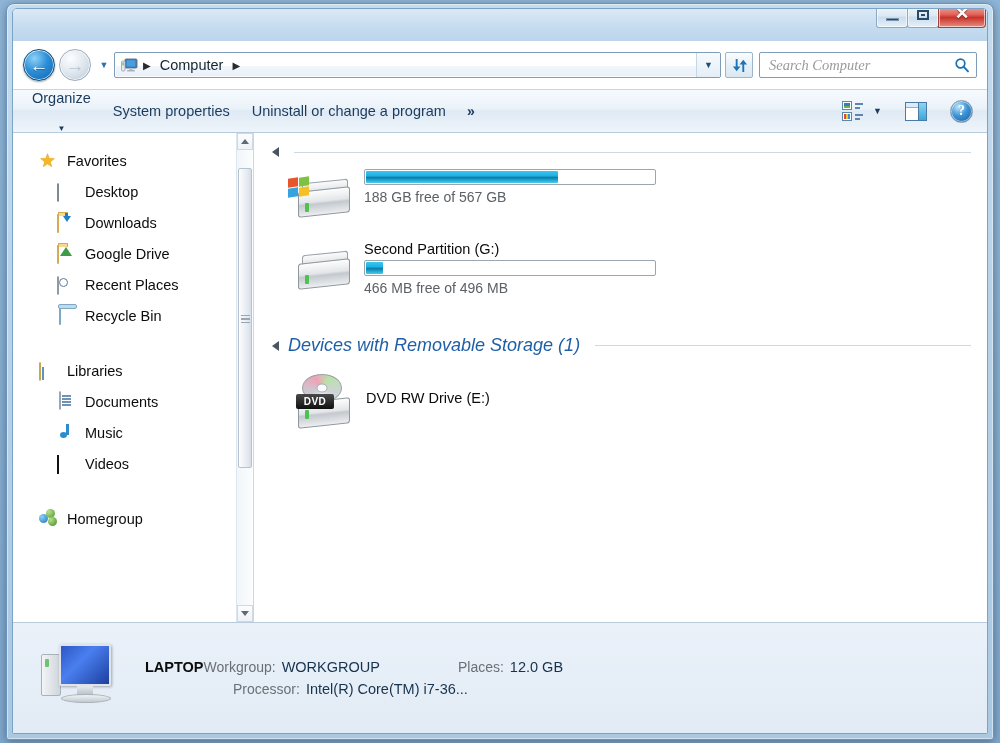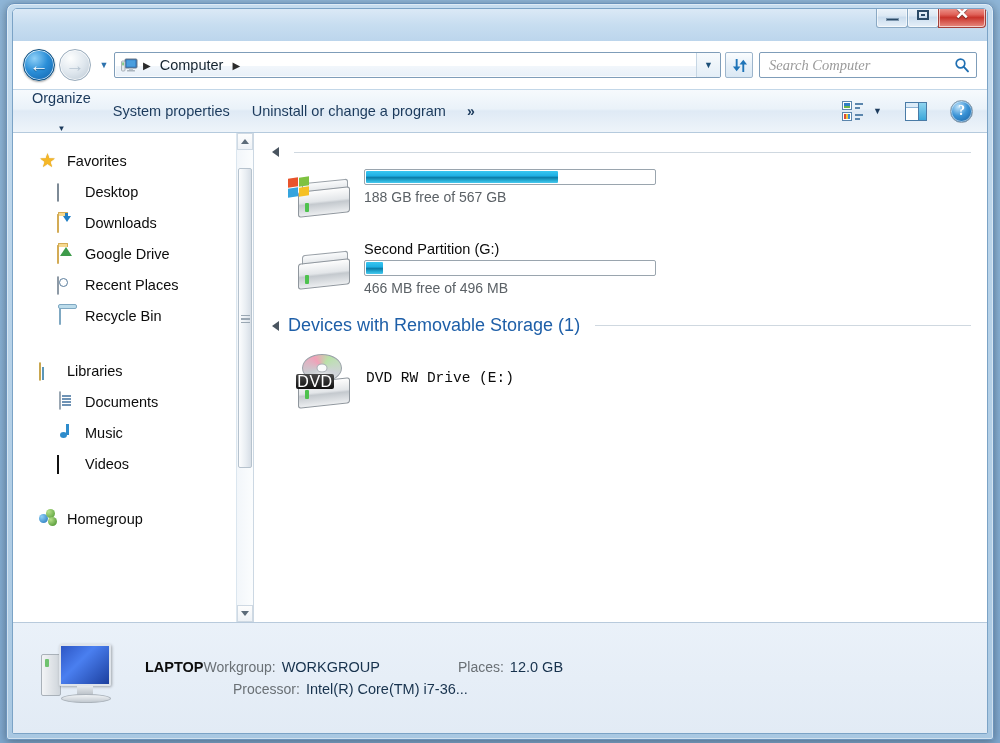--- a/index.html
+++ b/index.html
@@ -260,39 +260,39 @@
   
   .dvd-disc {
     position:absolute; left:14px; top:0px; width:40px; height:28px; border-radius:50%;
     background: conic-gradient(from 180deg,#e7e9eb,#c8ccd0,#f1a0b8,#b8e2a8,#cfd3d7,#e7e9eb);
     border:1px solid #9aa1a8;
   }
   .dvd-disc:after{content:"";position:absolute;left:50%;top:50%;transform:translate(-50%,-50%);width:9px;height:7px;border-radius:50%;background:#fafbfc;border:1px solid #a9b0b6;}
   .dvd-label {
     position:absolute; left:8px; top:20px; width:38px; height:15px;
     background:linear-gradient(180deg,#4a4a4a,#101010); border-radius:2px;
-    color:#fff; font-size:16px; font-weight:normal; letter-spacing:.5px;
+    color:#fff; font-size:10px; font-weight:bold; letter-spacing:.5px;
     display:flex;align-items:center;justify-content:center;
   }
 
   .driveinfo { margin-left:10px; padding-top:4px; }
   .drivename { font-size:14.5px; color:#0c0c0c; margin-bottom:3px; }
   .bar {
     width:292px; height:16px; background:#fff;
     border:1px solid #9aa5ae; border-radius:2px; padding:1px;
     box-shadow: 0 1px 0 rgba(255,255,255,.9);
   }
   .barfill {
     height:100%;
     background:linear-gradient(180deg,#39c6f0 0%,#1fb0e4 40%,#0b7ca8 55%,#27aed6 80%,#49c9ee 100%);
     border-radius:1px;
   }
   .drivefree { font-size:14px; color:#5b6166; margin-top:4px; }
   .dvdrow { display:flex; align-items:center; margin:10px 0 0 18px; }
-  .dvdname { font-size:14.5px; color:#0c0c0c; margin-left:12px;font-family:Liberation Mono, monospace; }
+  .dvdname { font-size:14.5px; color:#0c0c0c; margin-left:12px; }
 
   
   #statusbar {
     position:absolute; left:0; right:0; bottom:0; height:111px;
     background: linear-gradient(180deg,#eaf1f9 0%,#e2ebf5 100%);
     border-top:1px solid #b8cadc;
     display:flex; align-items:center; padding:0 14px;
   }
   #pcicon { width:92px; height:76px; position:relative; flex:none; margin-left:8px;}
   .mon-screen {
@@ -543,21 +543,21 @@
           </span>
           <span class="driveinfo">
             <div class="drivename">Second Partition (G:)</div>
             <div class="bar">
               <div class="barfill" id="fill-g" style="width: 6%;"></div>
             </div>
             <div class="drivefree">466 MB free of 496 MB</div>
           </span>
         </div>
 
-        <div class="sechead" style="margin-top:14px;">
+        <div class="sechead" style="margin-top:34px;font-style:italic;">
           <span class="sectri"></span>
           <span class="sectitle">Devices with Removable Storage (1)</span>
           <span class="secline"></span>
         </div>
 
         <div class="dvdrow">
           <span class="driveicon">
             <span class="dvd-disc"></span>
             <span class="hdd-body" style="top:26px;"></span>
             <span class="hdd-led" style="top:36px;"></span>

